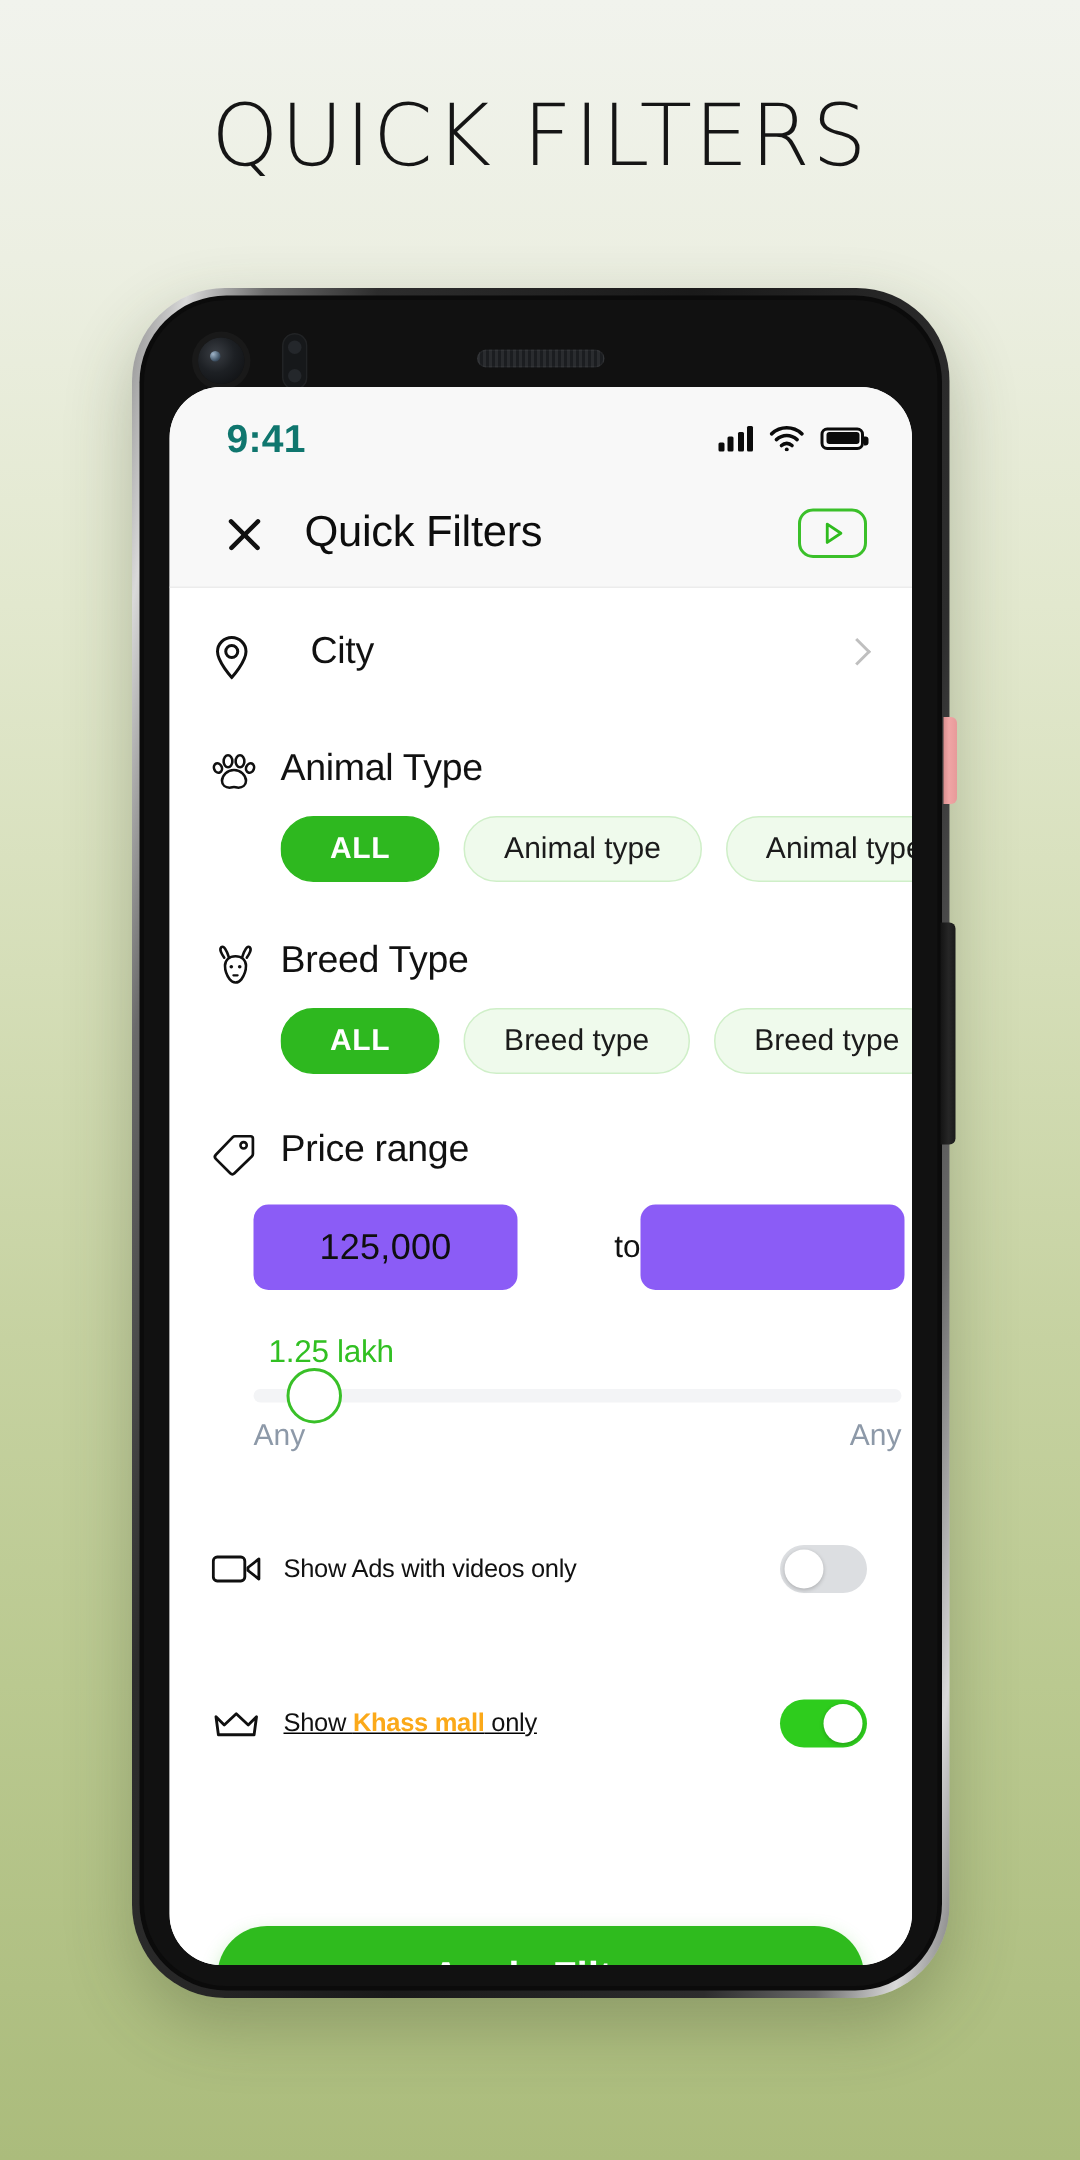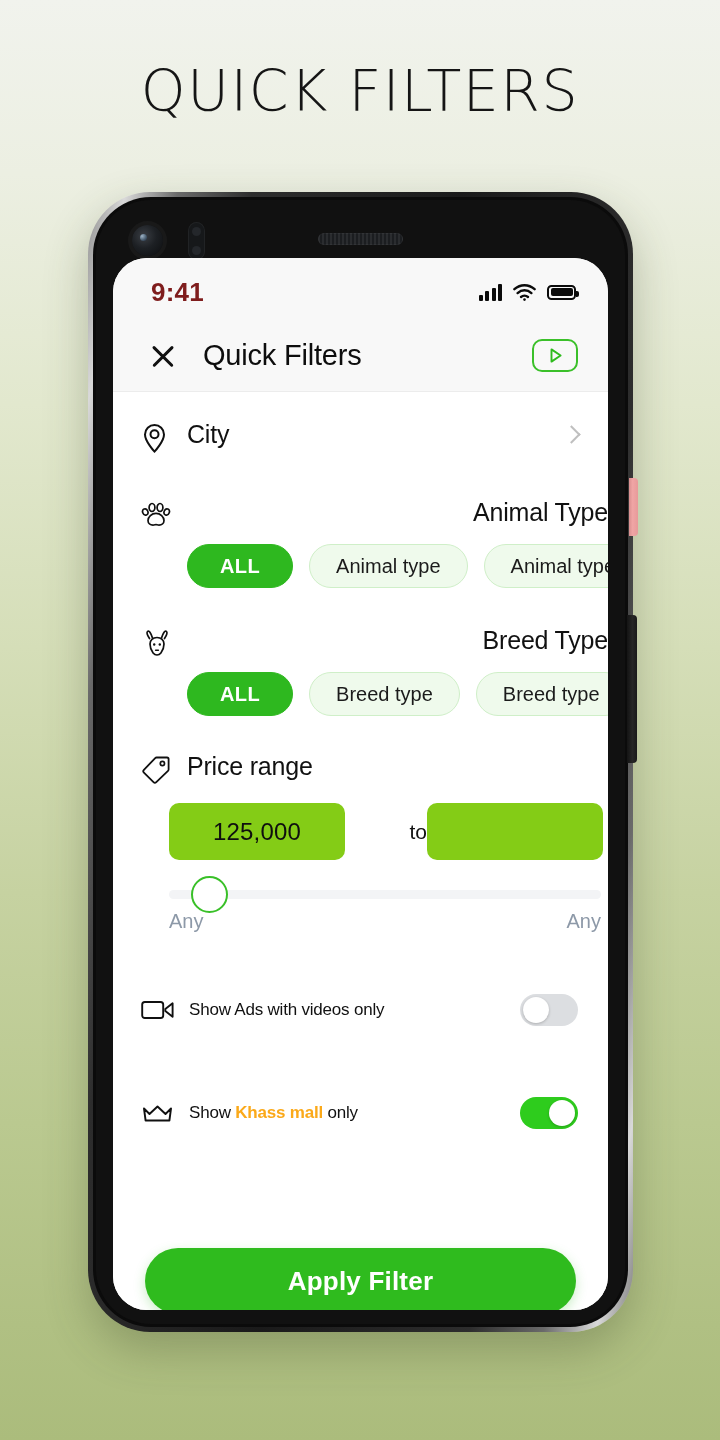--- a/index.html
+++ b/index.html
@@ -123,21 +123,21 @@
 
   
   .statusbar {
     height: 62px;
     background: #F8F8F8;
     display: flex; align-items: center;
     justify-content: space-between;
     padding: 6px 32px 0 38px;
   }
   .status-time {
-    font-size: 26px; font-weight: 600; color: #7f1d1d;
+    font-size: 26px; font-weight: 600; color: #0f766e;
     letter-spacing: 0.2px;
   }
   .status-icons { display: flex; align-items: center; gap: 11px; }
   .sig { display: flex; align-items: flex-end; gap: 2.5px; height: 17px; }
   .sig i { width: 4px; background: #0b0b0b; border-radius: 1px; display: block; }
   .sig i:nth-child(1) { height: 6px; }
   .sig i:nth-child(2) { height: 9.5px; }
   .sig i:nth-child(3) { height: 13px; }
   .sig i:nth-child(4) { height: 17px; }
   .battery {
@@ -194,34 +194,35 @@
     flex: 0 0 46px;
     display: flex; justify-content: flex-start;
     padding-top: 3px;
   }
   .rowbody { flex: 1 1 auto; min-width: 0; }
 
   
   .city-row {
     padding-top: 28px; padding-bottom: 22px;
     align-items: flex-start;
+    gap: 20px;
   }
   .city-main { display: flex; align-items: center; }
   .city-texts { flex: 1 1 auto; }
   .city-label { font-size: 25px; color: #111; letter-spacing: -0.2px; }
   .city-value { font-size: 20px; color: #31C022; margin-top: 7px; letter-spacing: -0.1px; }
   .chevron {
     width: 13px; height: 13px;
     border-right: 2.6px solid #BFBFBF; border-top: 2.6px solid #BFBFBF;
     transform: rotate(45deg);
     margin-right: 30px; flex: 0 0 auto;
   }
 
   
-  .sec { padding-top: 22px; text-align: right; }
+  .sec { padding-top: 22px; }
   .sec-title { font-size: 25px; color: #111; letter-spacing: -0.2px; }
   .chips {
     display: flex; gap: 16px;
     margin-top: 17px;
     overflow: hidden;
     padding-bottom: 2px;
   }
   .chip {
     flex: 0 0 auto;
     height: 44px;
@@ -245,21 +246,21 @@
   }
 
   
   .price-sec { padding-top: 34px; }
   .price-inputs {
     display: flex; align-items: center; gap: 0;
     margin-top: 22px; margin-left: -18px;
   }
   .price-field {
     width: 176px; height: 57px;
-    background: #84cc16; border-radius: 10px;
+    background: #8b5cf6; border-radius: 10px;
     display: flex; align-items: center; justify-content: center;
     font-size: 24px; color: #0f0f0f; letter-spacing: 0.2px;
     cursor: text;
   }
   .price-to { width: 82px; text-align: right; font-size: 21px; color: #111; }
 
   
   .slider-wrap { margin: 30px 0 0 -18px; width: 432px; position: relative; }
   .slider-value {
     font-size: 21px; color: #31C022; margin-left: 10px; letter-spacing: -0.2px;
@@ -280,21 +281,21 @@
     font-size: 20px; color: #8D99A8; text-align: center;
   }
 
   
   .toggle-row {
     display: flex; align-items: center;
     padding: 0 30px 0 28px;
     height: 78px;
   }
   .toggle-row.first { margin-top: 38px; }
-  .toggle-row.second { margin-top: 25px; }
+  .toggle-row.second { margin-top: 25px; text-decoration: underline; }
   .toggle-label {
     flex: 1 1 auto; margin-left: 14px;
     font-size: 17px; color: #111; letter-spacing: -0.2px;
   }
   .toggle-label .hl { color: #FBA919; font-weight: 700; }
   .switch {
     flex: 0 0 auto;
     width: 58px; height: 32px; border-radius: 16px;
     position: relative; cursor: pointer;
   }
@@ -444,20 +445,21 @@
       <div class="rowbody">
         <div class="sec-title">Price range</div>
 
         <div class="price-inputs">
           <div class="price-field">125,000</div>
           <div class="price-to">to</div>
           <div class="price-field"></div>
         </div>
 
         <div class="slider-wrap">
+          <div class="slider-value">1.25 lakh</div>
           <div class="slider-track">
             <div class="slider-thumb"></div>
           </div>
           <div class="slider-ends">
             <span>Any</span>
             <span>Any</span>
           </div>
         </div>
       </div>
     </div>

